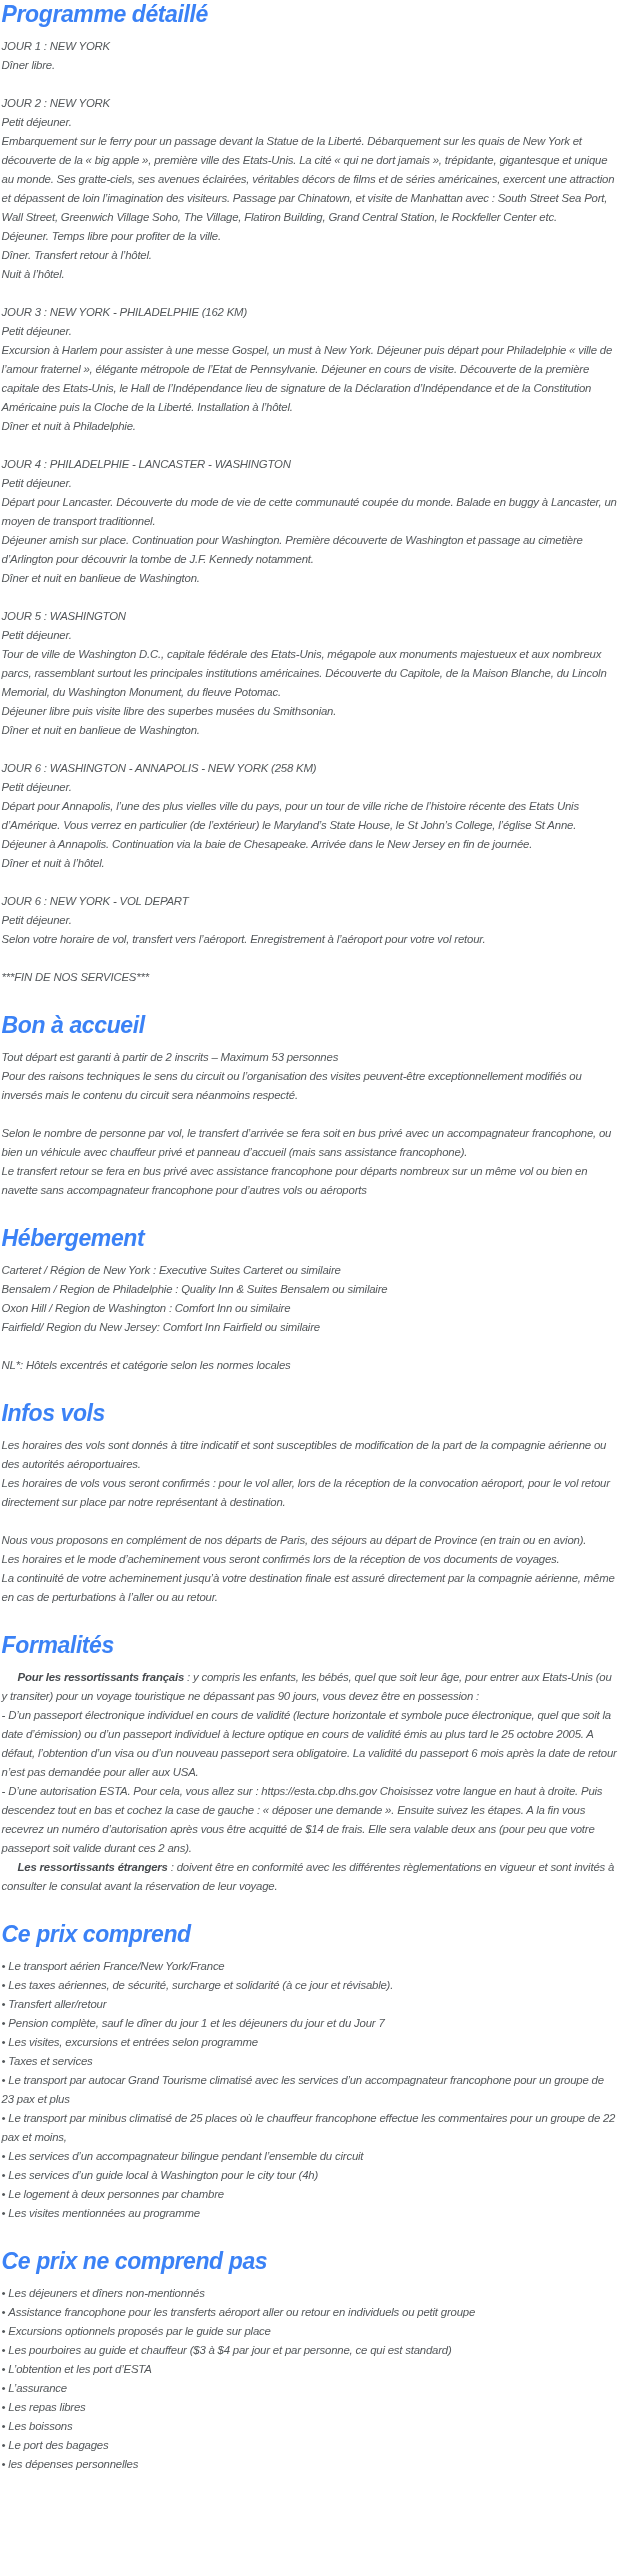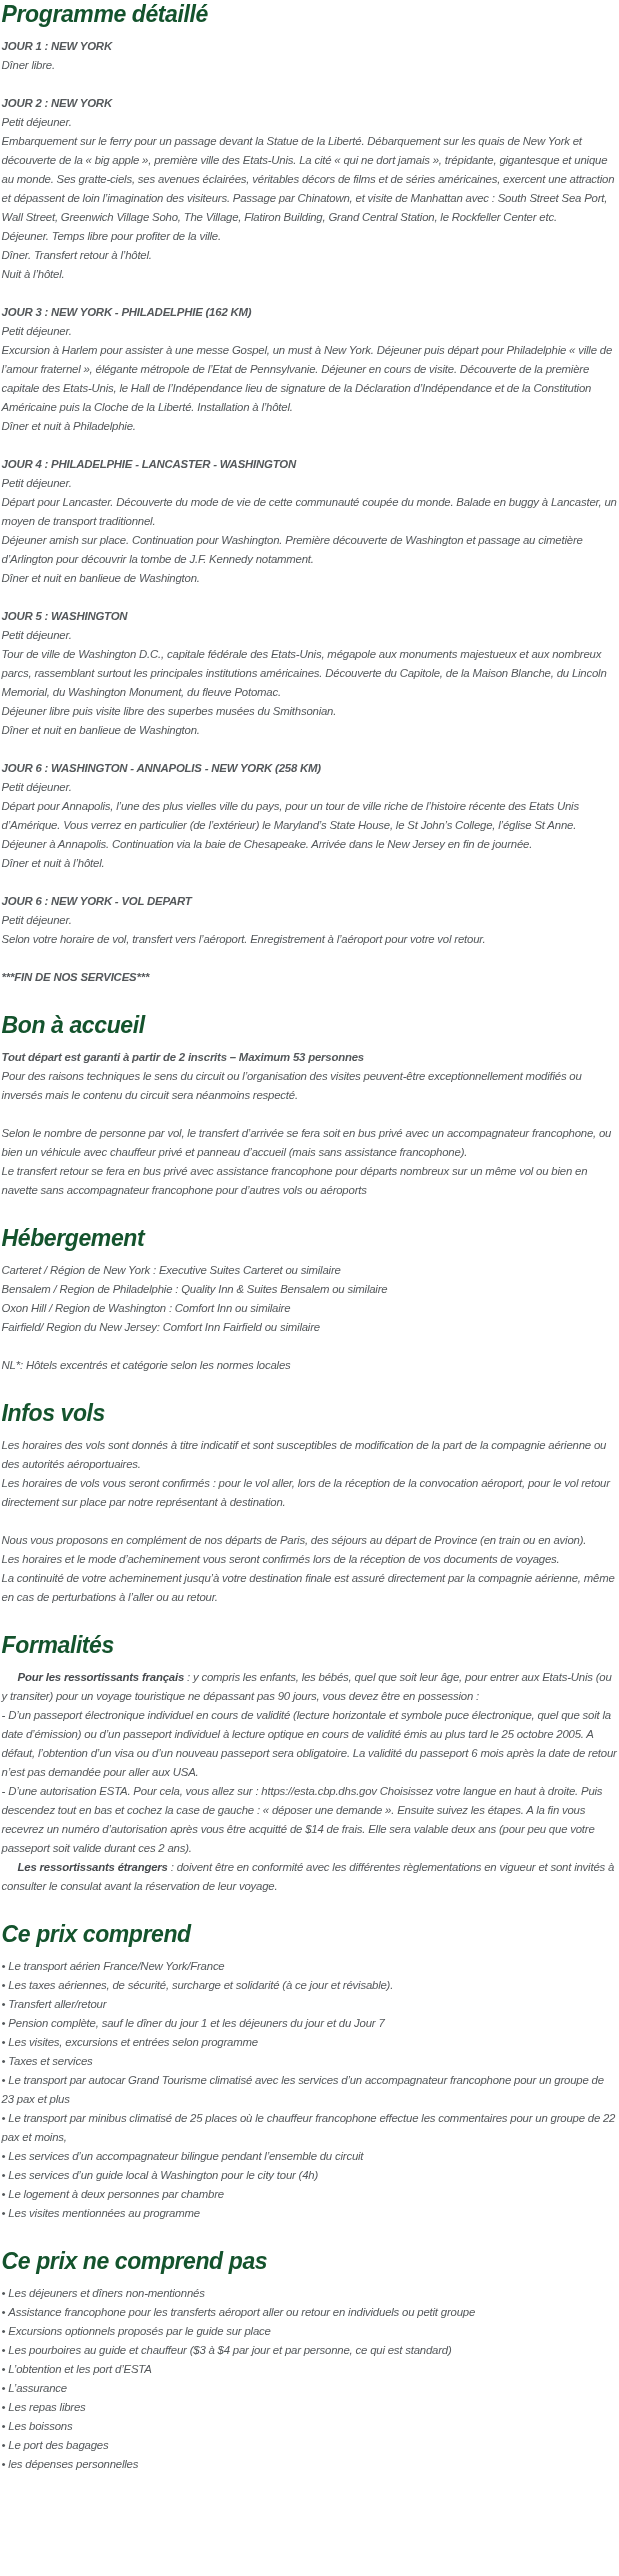--- a/index.html
+++ b/index.html
@@ -9,28 +9,28 @@
     font-style: italic;
   }
   .doc { padding: 1.6px 1.6px 9.8px 1.6px; box-sizing: border-box; }
   .doc p {
     margin: 0;
     font-size: 11.4px;
     line-height: 19px;
     color: #54585b;
     letter-spacing: -0.2px;
   }
-  .day-title, .bold-line { font-weight: bold; color: #45494d; }
+  .day-title, .bold-line { font-weight: normal; color: #45494d; }
   .sec-heading {
     margin: 26px 0 10.6px 0;
     font-size: 23px;
     line-height: 24.5px;
     font-weight: bold;
     font-style: italic;
-    color: #14532d;
+    color: #3b82f6;
     letter-spacing: -0.4px;
   }
   .sec-heading.first { margin-top: 0; }
   .gap { height: 19px; }
   .bullet::before { content: "\2022\00a0"; }
   strong { font-weight: bold; color: #45494d; margin-left: 16px; }
 </style>
 </head>
 <body>
 

